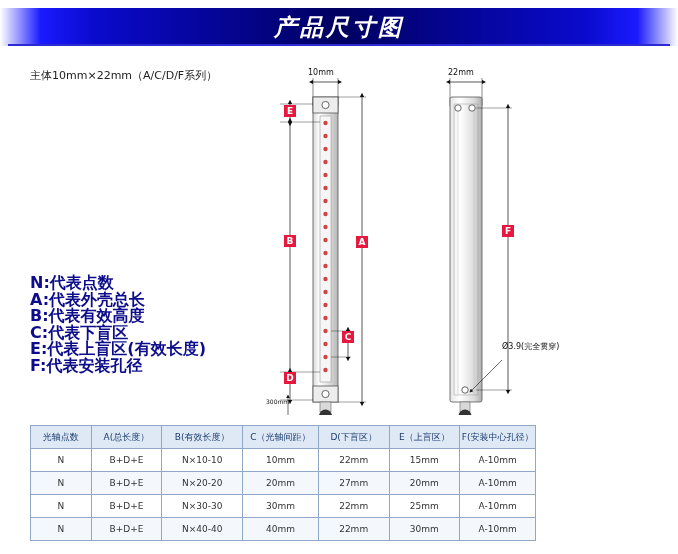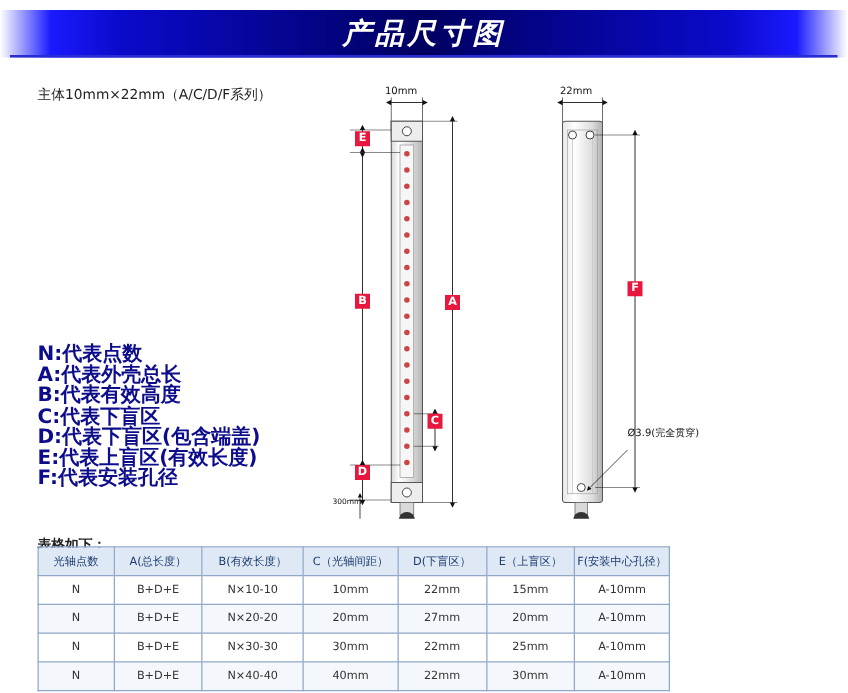--- a/index.html
+++ b/index.html
@@ -43,21 +43,21 @@
     line-height:16.5px;white-space:nowrap;
   }
   .tablenote{
     position:absolute;left:30px;top:400px;
     font-size:11px;font-weight:bold;color:#222;margin-top:28px;
   }
   
   table.spec{
     position:absolute;left:30px;top:425px;
     border-collapse:collapse;width:506px;
-    font-size:9px;color:#333;margin-top:12px;
+    font-size:9px;color:#333;
   }
   table.spec th{
     background:#dfe9f6;border:1px solid #8fa8c8;
     height:20px;font-weight:normal;color:#1b3c6e;
     font-size:9px;
   }
   table.spec td{
     border:1px solid #8fa8c8;height:20px;text-align:center;
     background:#ffffff;font-size:9px;
   }
@@ -84,21 +84,20 @@
 </div>
 <div class="header-rule"></div>
 
 <div class="subtitle">主体10mm×22mm（A/C/D/F系列）</div>
 
 <div class="legend">
   <div>N:代表点数</div>
   <div>A:代表外壳总长</div>
   <div>B:代表有效高度</div>
   <div>C:代表下盲区</div>
-  <div>D:代表下盲区(包含端盖)</div>
   <div>E:代表上盲区(有效长度)</div>
   <div>F:代表安装孔径</div>
 </div>
 <div class="tablenote">表格如下：</div>
 
 <div class="draw">
   <svg width="410" height="355" viewBox="0 0 410 355">
     <defs>
       <linearGradient id="bodyGrad" x1="0" y1="0" x2="1" y2="0">
         <stop offset="0%" stop-color="#d8d8d8"></stop>

